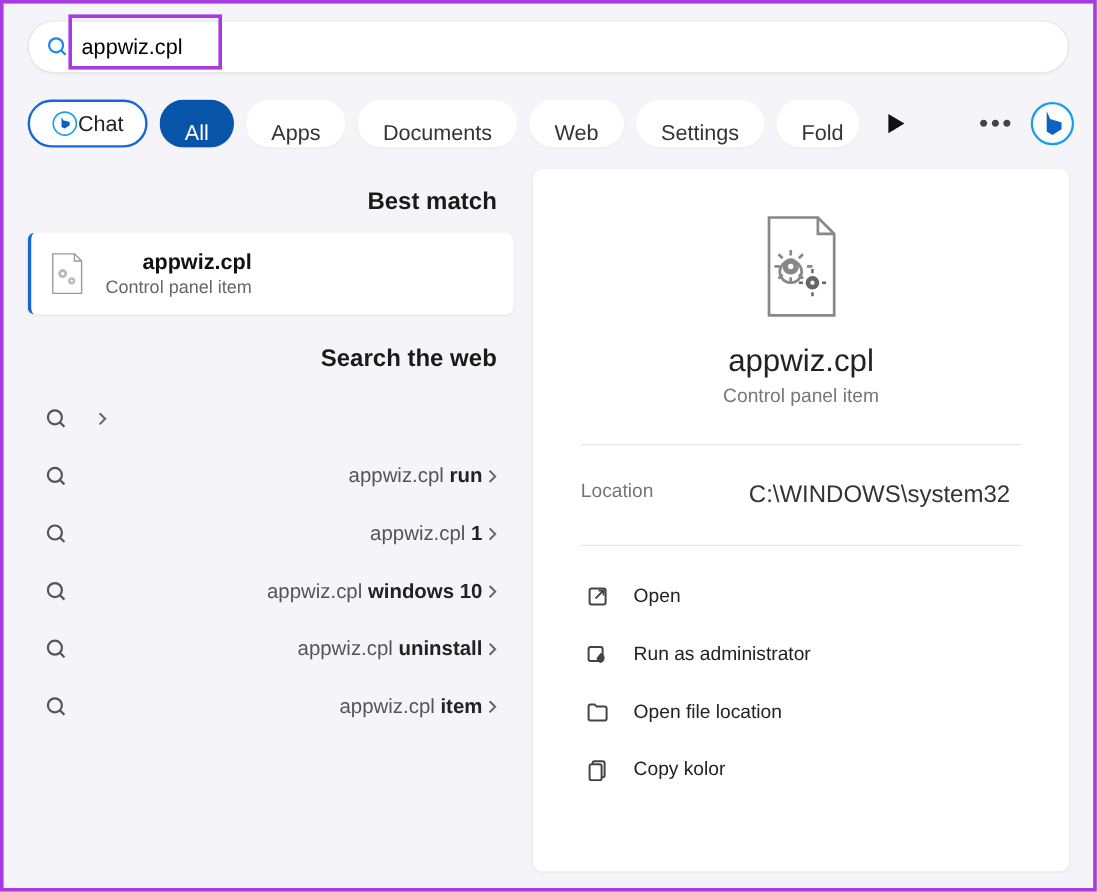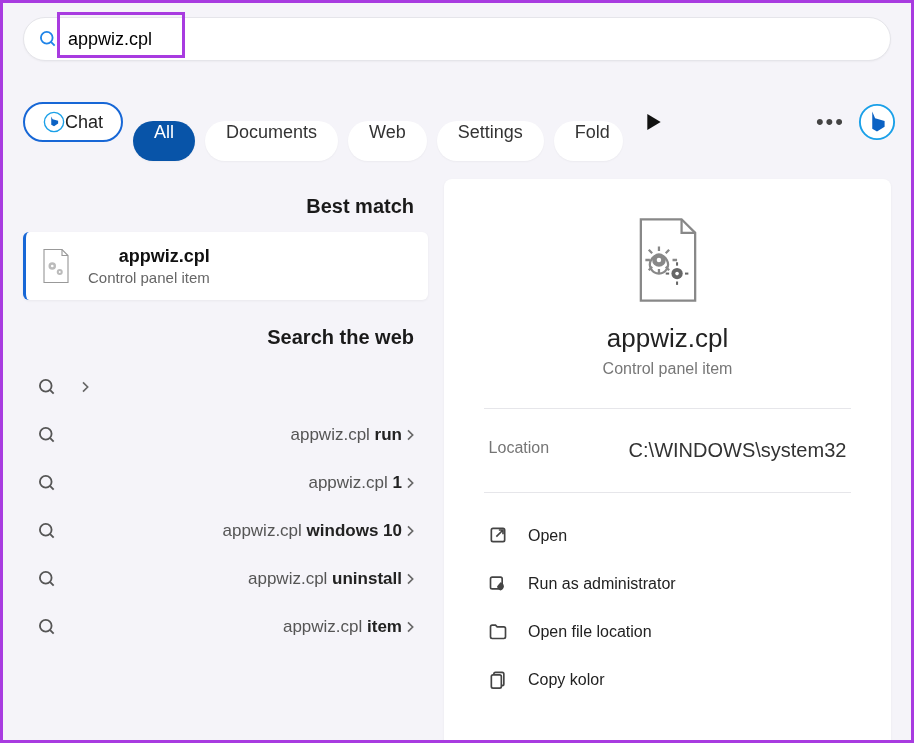--- a/index.html
+++ b/index.html
@@ -33,22 +33,22 @@
     display: flex; align-items: center; gap: 0;
     height: 40px; padding: 0 18px;
     border: 2px solid #1767d6; border-radius: 22px;
     background: #fff; color: #222; font-size: 18px; font-weight: 400;
     cursor: pointer;
   }
   .bing-icon { width: 22px; height: 22px; }
   .filter-pill {
     height: 40px; padding: 0 20px; border-radius: 22px;
     background: #fff; border: 1px solid transparent;
-    color: #333; font-size: 18px; display: flex; align-items: flex-start;
-    cursor: pointer; box-shadow: 0 1px 2px rgba(0,0,0,0.04); margin-top: 38px;
+    color: #333; font-size: 18px; display: flex; align-items: flex-end;
+    cursor: pointer; box-shadow: 0 1px 2px rgba(0,0,0,0.04);
   }
   .filter-pill.active { background: #0854a8; color: #fff; }
   .arrow-btn {
     width: 34px; height: 34px; display:flex; align-items:center; justify-content:center;
     cursor:pointer; margin-left:4px;
   }
   .more-btn {
     position: absolute; right: 66px; font-size: 22px; color:#444; cursor:pointer;
     letter-spacing: 2px;
   }
@@ -88,21 +88,21 @@
     padding: 30px 40px; box-shadow: 0 1px 3px rgba(0,0,0,0.05);
     overflow:hidden;
   }
   .preview-icon { display:flex; justify-content:center; margin-top: 8px; }
   .preview-icon svg { width: 68px; height: 86px; }
   .preview-title { text-align:center; font-size: 26px; color:#222; margin-top: 20px; }
   .preview-sub { text-align:center; font-size: 16px; color:#777; margin-top: 6px; margin-bottom: 30px; }
 
   .divider { height:1px; background:#e6e6ea; margin: 18px 0; }
 
-  .loc-row { display:flex; padding: 12px 0; justify-content: center; }
+  .loc-row { display:flex; padding: 12px 0; }
   .loc-label { width: 140px; color:#757575; font-size:16px; }
   .loc-val { color:#333; font-size:20px; }
 
   .action-item {
     display:flex; align-items:flex-end; gap: 20px; padding: 14px 4px;
     font-size: 16px; color:#222; cursor:pointer; border-radius:4px;
   }
   .action-item .ico { width:20px; height:20px; color:#444; flex-shrink:0; }
 
 </style>
@@ -121,20 +121,23 @@
 <div class="tab-row">
   <div class="chat-pill">
     <svg class="bing-icon" viewBox="0 0 32 32">
       <circle cx="16" cy="16" r="14" fill="none" stroke="#1aa0e8" stroke-width="2"></circle>
       <path d="M12 8 L12 20 L16 22 L22 18 L22 14 L14 12 Z" fill="#0b62c4"></path>
     </svg>
     <span>Chat</span>
   </div>
   <div class="filter-pill active">
       <span>All</span>
+    </div>
+  <div class="filter-pill">
+      <span>Apps</span>
     </div>
   <div class="filter-pill">
       <span>Documents</span>
     </div>
   <div class="filter-pill">
       <span>Web</span>
     </div>
   <div class="filter-pill">
       <span>Settings</span>
     </div>

